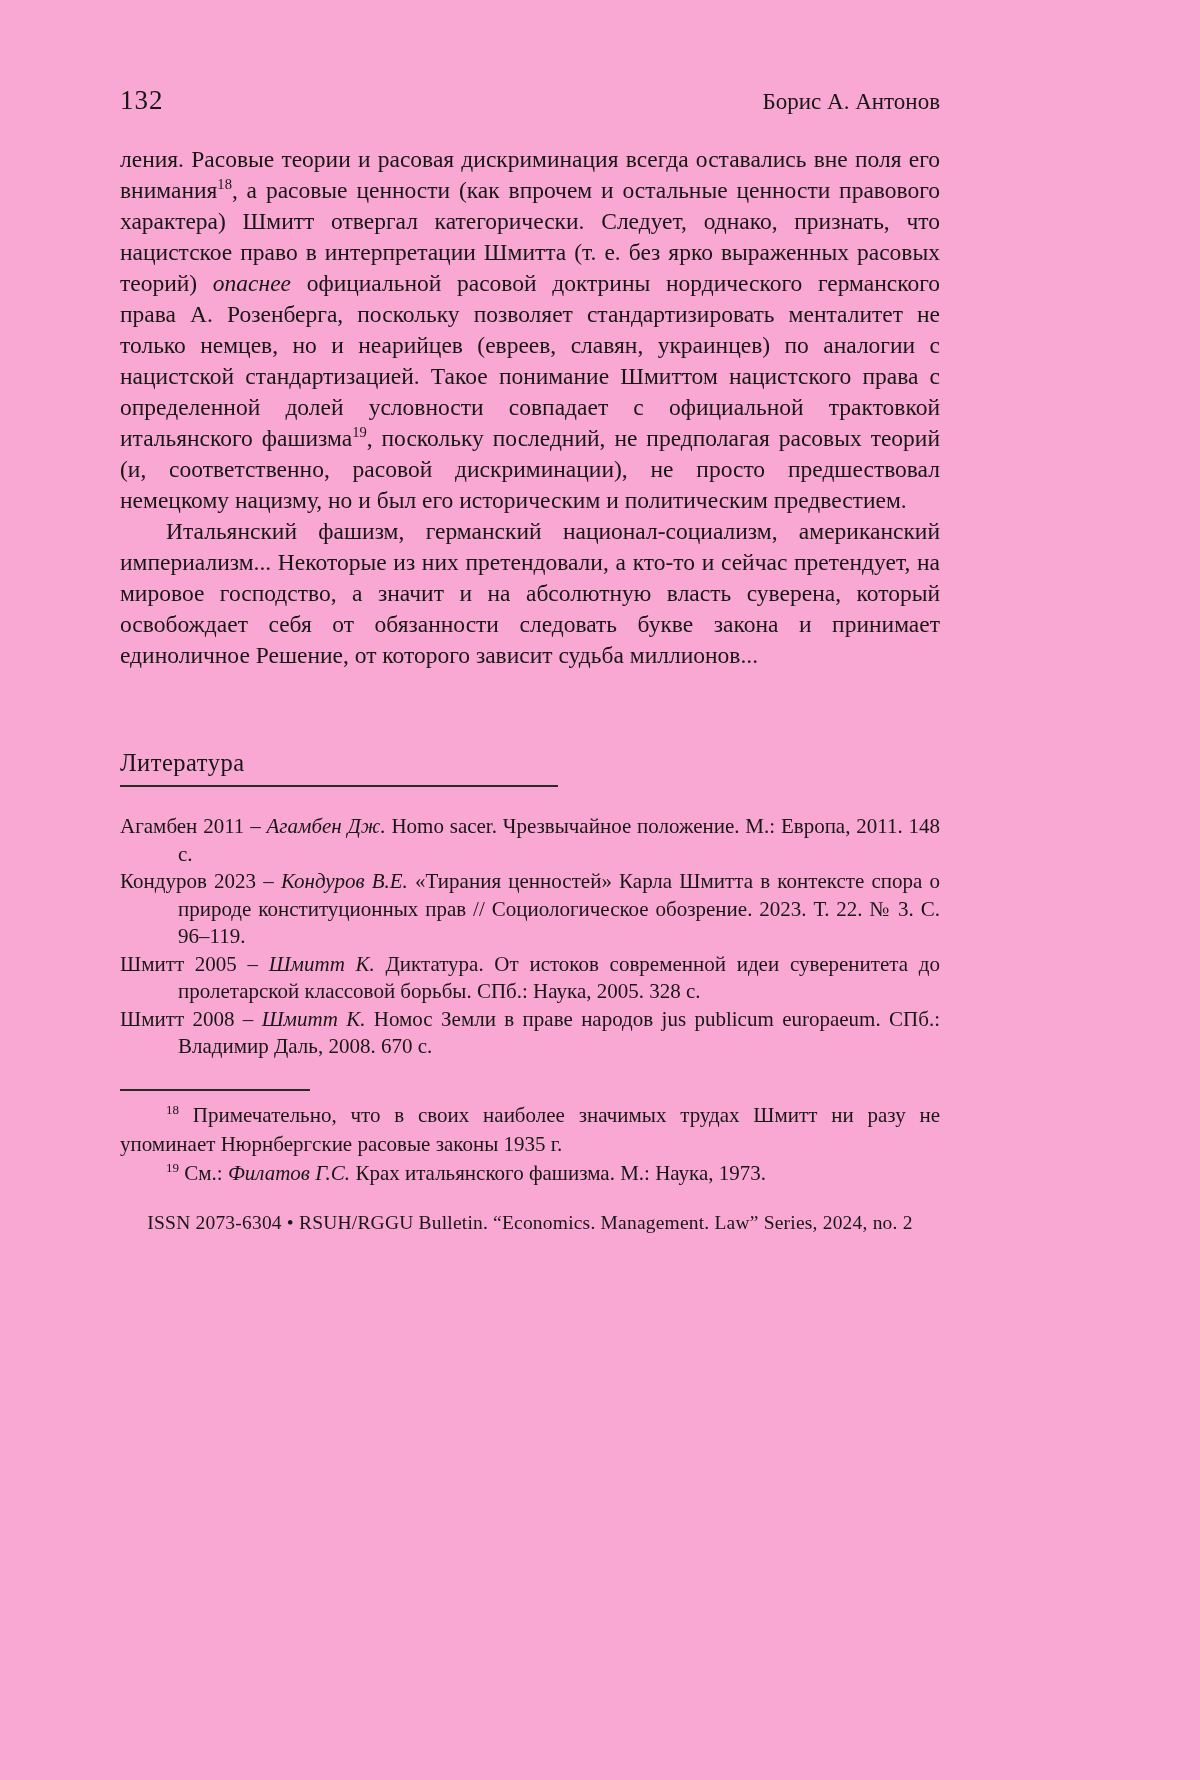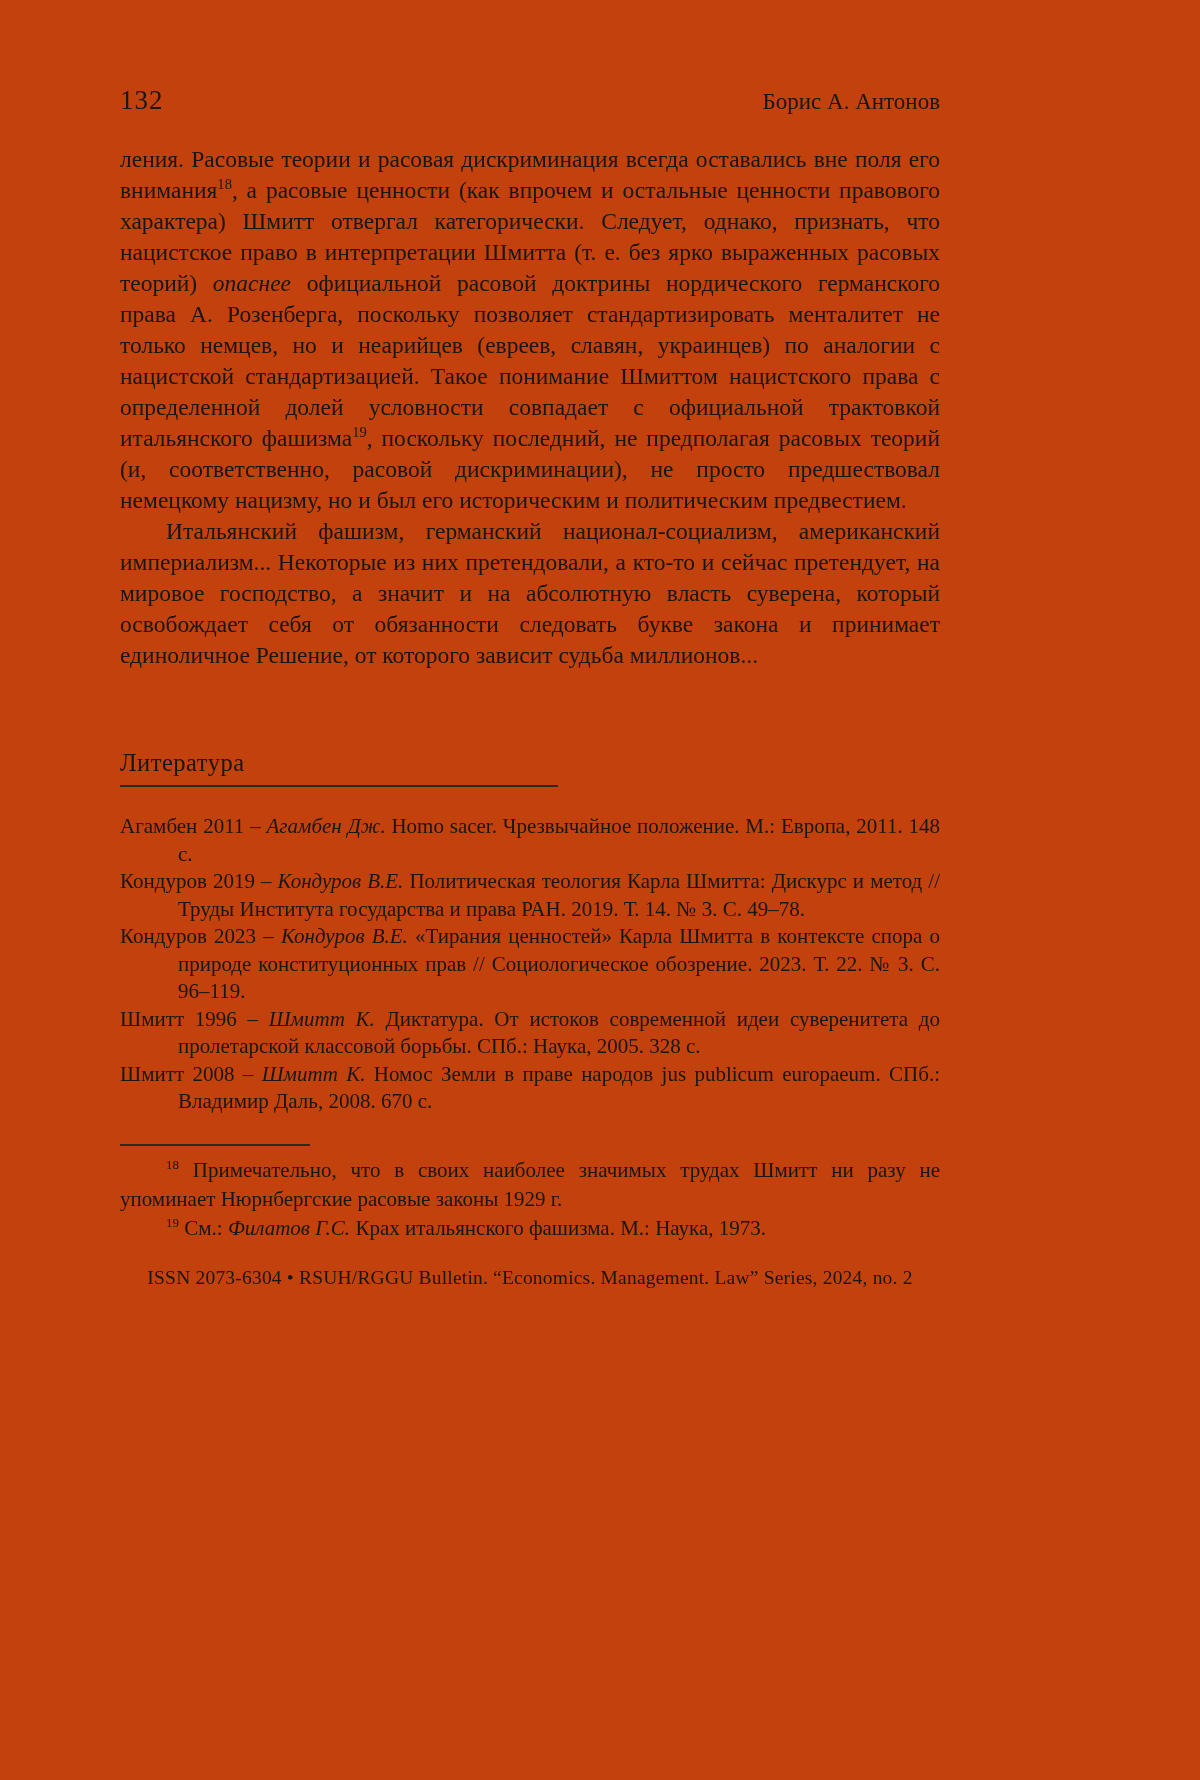--- a/index.html
+++ b/index.html
@@ -5,21 +5,21 @@
   html, body {
     margin: 0;
     padding: 0;
     background: #ffffff;
   }
   .page {
     position: relative;
     width: 1200px;
     height: 1780px;
     box-sizing: border-box;
-    background: #c2410c;
+    background: #f9a8d4;
     color: #181715;
     font-family: "Liberation Serif", "DejaVu Serif", serif;
     padding: 85px 260px 0 120px;
     overflow: hidden;
   }
   .running-header {
     display: flex;
     justify-content: space-between;
     align-items: baseline;
     font-size: 25px;
@@ -110,30 +110,29 @@
   <main class="article-body" id="body-paragraphs">
       <p class="para"><span>ления. Расовые теории и расовая дискриминация всегда оставались вне поля его внимания</span><sup class="sup">18</sup><span>, а расовые ценности (как впрочем и остальные ценности правового характера) Шмитт отвергал категорически. Следует, однако, признать, что нацистское право в интерпретации Шмитта (т. е. без ярко выраженных расовых теорий) </span><em>опаснее</em><span> официальной расовой доктрины нордического германского права А. Розенберга, поскольку позволяет стандартизировать менталитет не только немцев, но и неарийцев (евреев, славян, украинцев) по аналогии с нацистской стандартизацией. Такое понимание Шмиттом нацистского права с определенной долей условности совпадает с официальной трактовкой итальянского фашизма</span><sup class="sup">19</sup><span>, поскольку последний, не предполагая расовых теорий (и, соответственно, расовой дискриминации), не просто предшествовал немецкому нацизму, но и был его историческим и политическим предвестием.</span></p>
       <p class="para indent"><span>Итальянский фашизм, германский национал-социализм, американский империализм... Некоторые из них претендовали, а кто-то и сейчас претендует, на мировое господство, а значит и на абсолютную власть суверена, который освобождает себя от обязанности следовать букве закона и принимает единоличное Решение, от которого зависит судьба миллионов...</span></p>
     </main>
 
   <section class="literature">
     <h2 class="lit-heading">Литература</h2>
     <hr class="lit-rule">
     <div class="reference-list" id="references">
         <p class="ref"><span>Агамбен 2011 – </span><em>Агамбен Дж.</em><span> Homo sacer. Чрезвычайное положение. М.: Европа, 2011. 148 с.</span></p>
-        <p class="ref"><span>Кондуров 2019 – </span><em>Кондуров В.Е.</em><span> Политическая теология Карла Шмитта: Дискурс и метод // Труды Института государства и права РАН. 2019. Т. 14. № 3. С. 49–78.</span></p>
         <p class="ref"><span>Кондуров 2023 – </span><em>Кондуров В.Е.</em><span> «Тирания ценностей» Карла Шмитта в контексте спора о природе конституционных прав // Социологическое обозрение. 2023. Т. 22. № 3. С. 96–119.</span></p>
-        <p class="ref"><span>Шмитт 1996 – </span><em>Шмитт К.</em><span> Диктатура. От истоков современной идеи суверенитета до пролетарской классовой борьбы. СПб.: Наука, 2005. 328 с.</span></p>
+        <p class="ref"><span>Шмитт 2005 – </span><em>Шмитт К.</em><span> Диктатура. От истоков современной идеи суверенитета до пролетарской классовой борьбы. СПб.: Наука, 2005. 328 с.</span></p>
         <p class="ref"><span>Шмитт 2008 – </span><em>Шмитт К.</em><span> Номос Земли в праве народов jus publicum europaeum. СПб.: Владимир Даль, 2008. 670 с.</span></p>
       </div>
   </section>
 
   <section class="footnote-block">
     <hr class="fn-rule">
     <div class="footnotes" id="footnotes">
-        <p class="footnote"><sup class="sup">18</sup> <span>Примечательно, что в своих наиболее значимых трудах Шмитт ни разу не упоминает Нюрнбергские расовые законы 1929 г.</span></p>
+        <p class="footnote"><sup class="sup">18</sup> <span>Примечательно, что в своих наиболее значимых трудах Шмитт ни разу не упоминает Нюрнбергские расовые законы 1935 г.</span></p>
         <p class="footnote"><sup class="sup">19</sup> <span>См.: </span><em>Филатов Г.С.</em><span> Крах итальянского фашизма. М.: Наука, 1973.</span></p>
       </div>
   </section>
 
   <footer class="page-footer">ISSN 2073-6304 • RSUH/RGGU Bulletin. “Economics. Management. Law” Series, 2024, no. 2</footer>
 
 </div>
 
 </body></html>

